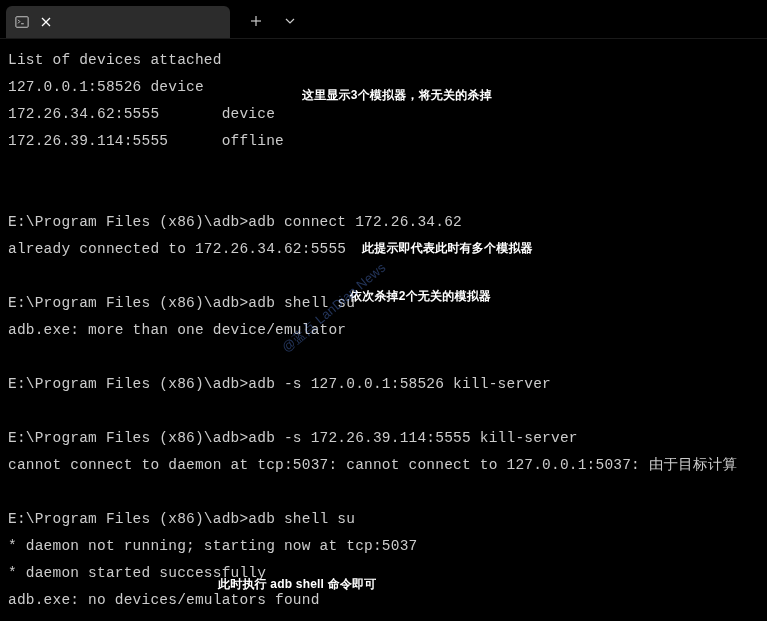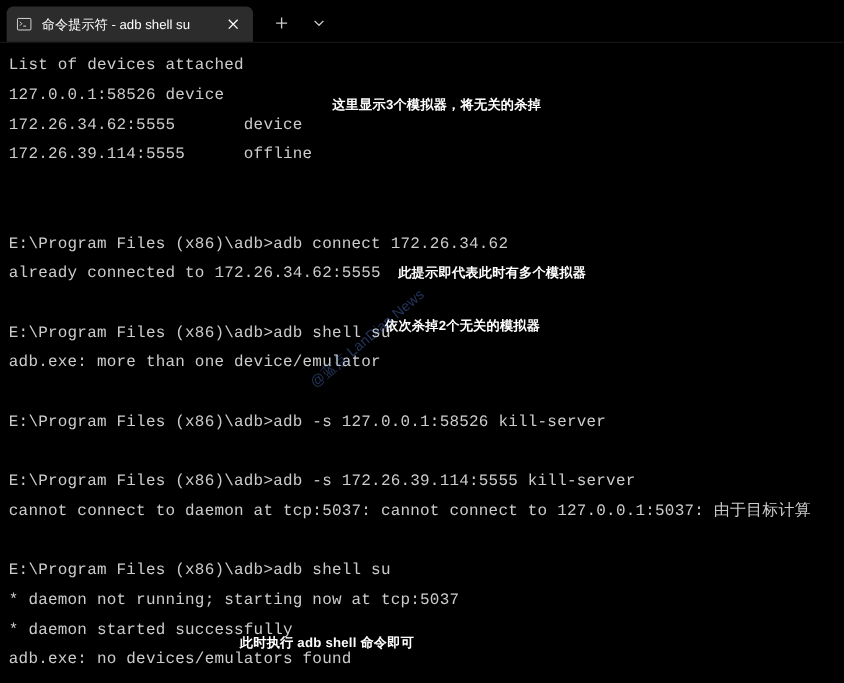--- a/index.html
+++ b/index.html
@@ -114,21 +114,20 @@
 
 <div class="tab-bar">
   <div class="tab">
     <span class="icon">
       <svg viewBox="0 0 16 16" width="14" height="14">
         <rect x="1" y="2" width="14" height="12" rx="1" fill="none" stroke="#ddd" stroke-width="1"></rect>
         <path d="M3.5 5.5 L5.5 7.5 L3.5 9.5" fill="none" stroke="#ddd" stroke-width="1"></path>
         <line x1="7" y1="10" x2="10" y2="10" stroke="#ddd" stroke-width="1"></line>
       </svg>
     </span>
-    <span class="title">命令提示符 - adb  shell su</span>
     <span class="close">
       <svg viewBox="0 0 10 10" width="10" height="10">
           <line x1="1" y1="1" x2="9" y2="9" stroke="#fff" stroke-width="1.2"></line>
           <line x1="9" y1="1" x2="1" y2="9" stroke="#fff" stroke-width="1.2"></line>
         </svg>
     </span>
   </div>
   <div class="tab-actions">
     <span>
       <svg viewBox="0 0 12 12" width="12" height="12">

